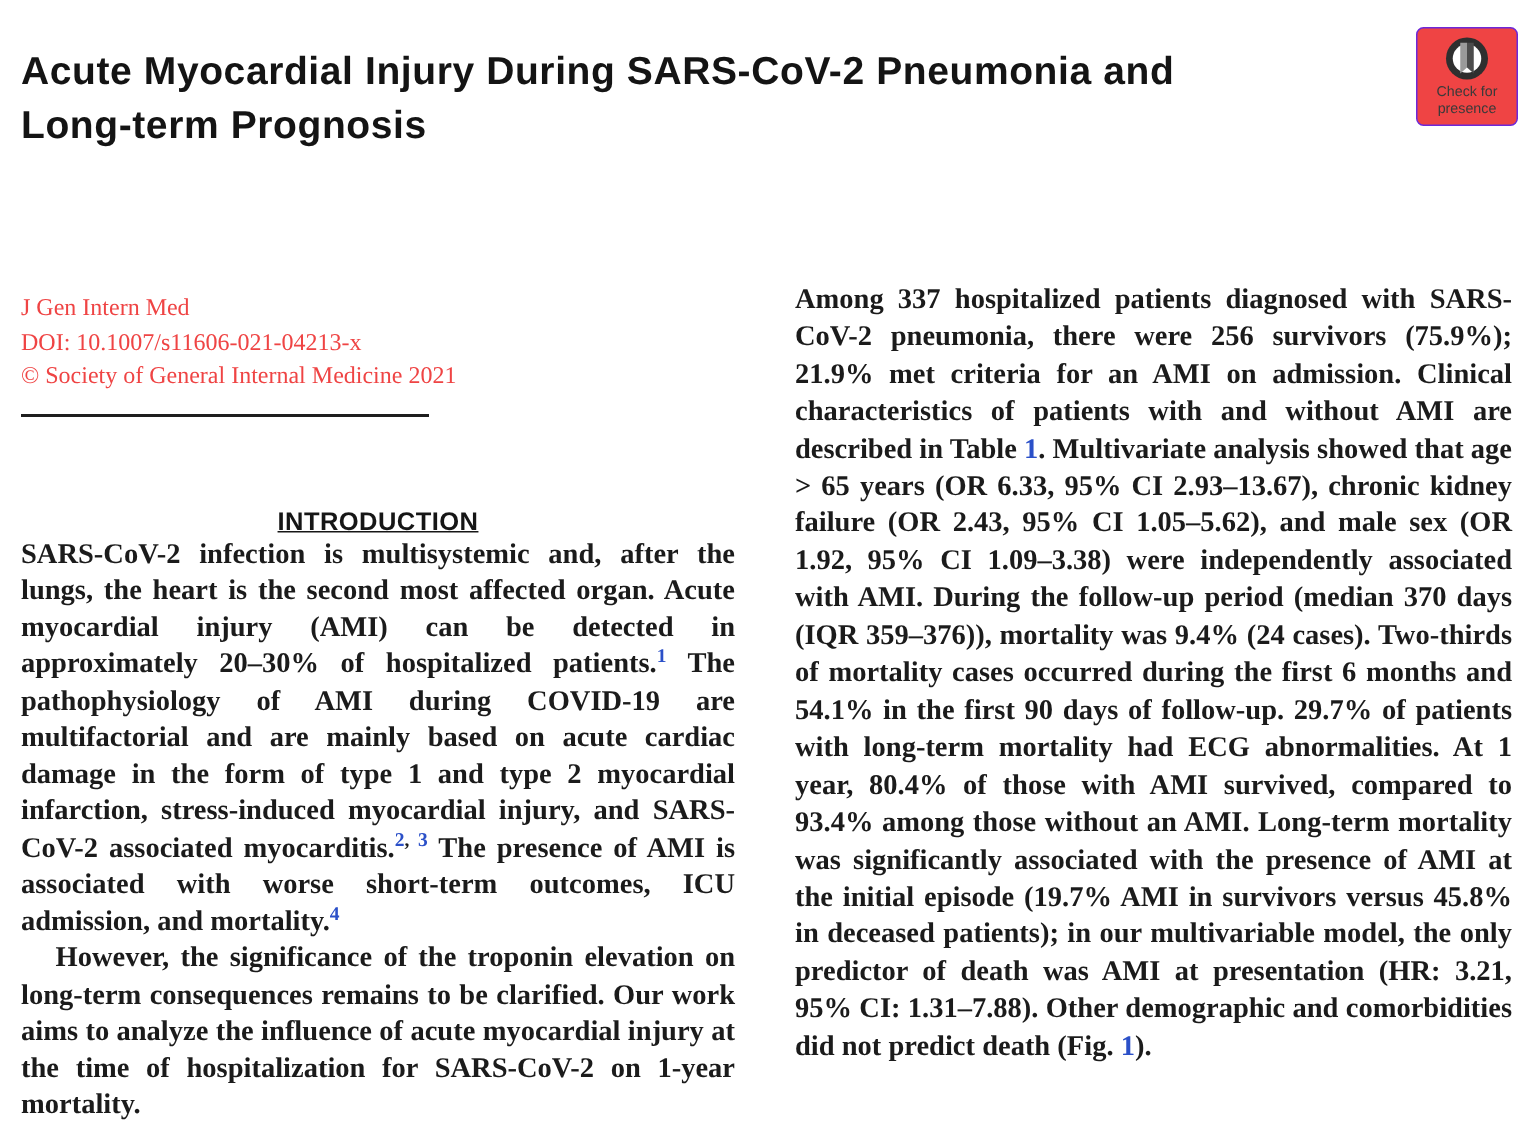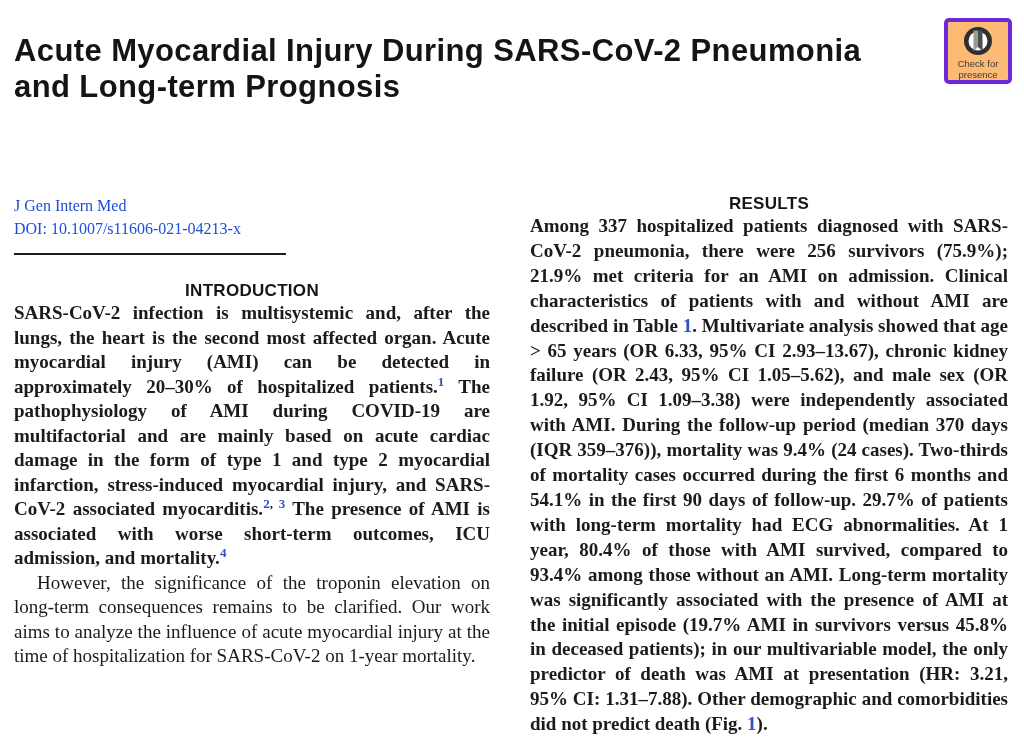--- a/index.html
+++ b/index.html
@@ -15,87 +15,87 @@
     font-family: "Liberation Serif", serif;
     color: #1b1b1b;
   }
   .article-title {
     position: absolute;
     left: 14px;
     top: 12px;
     width: 850px;
     font-family: "Liberation Sans", sans-serif;
     font-weight: 700;
-    font-size: 31px;
+    font-size: 26px;
     line-height: 36px;
     letter-spacing: 0.4px;
     color: #141414;
   }
   .update-badge {
     position: absolute;
     left: 944px;
     top: 18px;
     width: 68px;
     height: 66px;
-    background: #fdba74;
-    border: 4px solid #6d28d9;
+    background: #ef4444;
+    border: 1px solid #6d28d9;
     border-radius: 5px;
     box-sizing: border-box;
     display: flex;
     flex-direction: column;
     align-items: center;
-    justify-content: flex-end;
+    justify-content: flex-start;
     padding-top: 5px;
     cursor: pointer;
   }
   .update-badge .badge-text {
     font-family: "Liberation Sans", sans-serif;
     font-size: 9.5px;
     line-height: 11px;
     color: #3a3a3a;
     text-align: center;
     margin-top: 2px;
   }
   .col {
     position: absolute;
     top: 188px;
   }
   .col-left  { left: 14px;  width: 476px; }
   .col-right { left: 530px; width: 478px; }
   .journal-info {
     font-size: 16px;
     line-height: 22.5px;
-    color: #1d4ed8;
+    color: #ef4444;
     padding-top: 7px;
   }
   .rule {
     width: 272px;
     height: 2px;
     background: #1e1e1e;
     margin-top: 13px;
   }
   .section-heading {
     font-family: "Liberation Sans", sans-serif;
     font-weight: 700;
     font-size: 17px;
     letter-spacing: 0.3px;
     text-align: center;
     color: #161616;
   }
-  .intro-heading { margin-top: 26px; }
+  .intro-heading { margin-top: 60px; text-decoration: underline; }
   .results-heading { margin-top: 6px; }
   p.body-text {
     margin: 0;
     text-align: justify;
     font-size: 19px;
   }
   .col-left p.body-text  { line-height: 24.5px; }
   .col-right p.body-text { line-height: 24.9px; }
   .first-para { margin-top: 15px; font-weight: bold; }
-  .indent { text-indent: 23px; }
+  .indent { text-indent: 23px; font-weight: bold; }
   sup.ref-sup {
     font-size: 13px;
     line-height: 0;
     vertical-align: baseline;
     position: relative;
     top: -7px;
   }
   a.ref-link, a.inline-link {
     color: #2b50c8;
     text-decoration: none;
@@ -120,23 +120,23 @@
   <span class="badge-text">
     <span>Check for</span><br>
     <span>presence</span>
   </span>
 </div>
 
 <div class="col col-left">
   <div class="journal-info">
     <div>J Gen Intern Med</div>
     <div>DOI: 10.1007/s11606-021-04213-x</div>
+    <div>© Society of General Internal Medicine 2021</div>
   </div>
   <div class="rule"></div>
   <div class="section-heading intro-heading">INTRODUCTION</div>
   <p class="body-text first-para">SARS-CoV-2 infection is multisystemic and, after the lungs, the heart is the second most affected organ. Acute myocardial injury (AMI) can be detected in approximately 20–30% of hospitalized patients.<sup class="ref-sup"><a class="ref-link">1</a></sup> The pathophysiology of AMI during COVID-19 are multifactorial and are mainly based on acute cardiac damage in the form of type 1 and type 2 myocardial infarction, stress-induced myocardial injury, and SARS-CoV-2 associated myocarditis.<sup class="ref-sup"><a class="ref-link">2</a></sup><sup class="ref-sup ref-sep">, </sup><sup class="ref-sup"><a class="ref-link">3</a></sup> The presence of AMI is associated with worse short-term outcomes, ICU admission, and mortality.<sup class="ref-sup"><a class="ref-link">4</a></sup></p>
   <p class="body-text indent">However, the significance of the troponin elevation on long-term consequences remains to be clarified. Our work aims to analyze the influence of acute myocardial injury at the time of hospitalization for SARS-CoV-2 on 1-year mortality.</p>
 </div>
 
 <div class="col col-right">
-  <div class="section-heading results-heading">RESULTS</div>
   <p class="body-text first-para">Among 337 hospitalized patients diagnosed with SARS-CoV-2 pneumonia, there were 256 survivors (75.9%); 21.9% met criteria for an AMI on admission. Clinical characteristics of patients with and without AMI are described in Table <a class="inline-link">1</a>. Multivariate analysis showed that age &gt; 65 years (OR 6.33, 95% CI 2.93–13.67), chronic kidney failure (OR 2.43, 95% CI 1.05–5.62), and male sex (OR 1.92, 95% CI 1.09–3.38) were independently associated with AMI. During the follow-up period (median 370 days (IQR 359–376)), mortality was 9.4% (24 cases). Two-thirds of mortality cases occurred during the first 6 months and 54.1% in the first 90 days of follow-up. 29.7% of patients with long-term mortality had ECG abnormalities. At 1 year, 80.4% of those with AMI survived, compared to 93.4% among those without an AMI. Long-term mortality was significantly associated with the presence of AMI at the initial episode (19.7% AMI in survivors versus 45.8% in deceased patients); in our multivariable model, the only predictor of death was AMI at presentation (HR: 3.21, 95% CI: 1.31–7.88). Other demographic and comorbidities did not predict death (Fig. <a class="inline-link">1</a>).</p>
 </div>
 
 </body></html>

